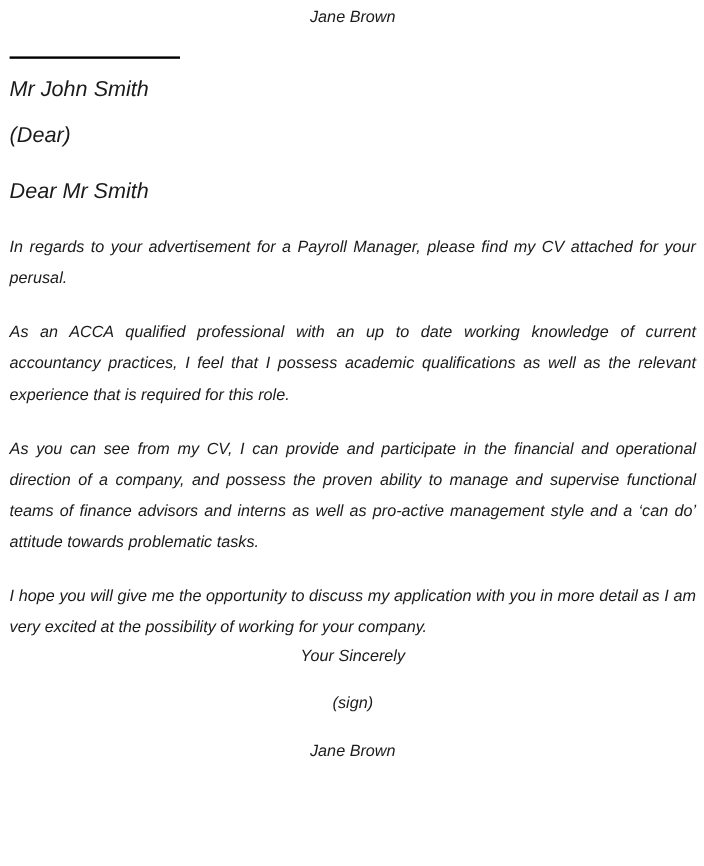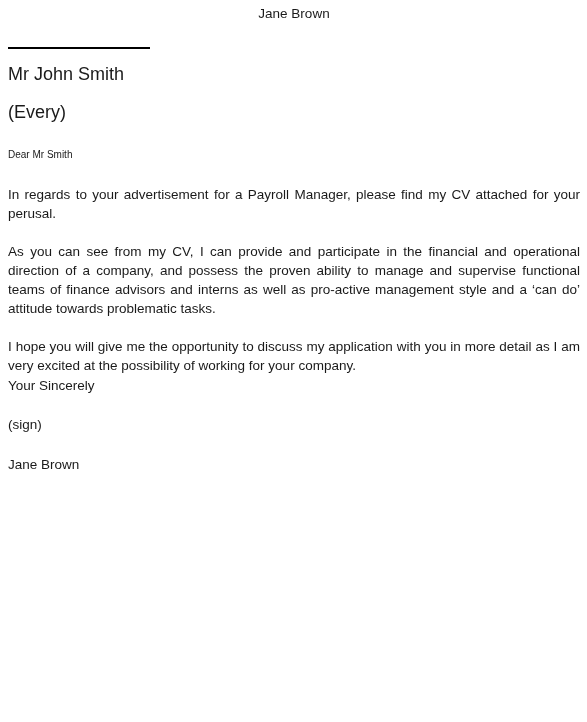--- a/index.html
+++ b/index.html
@@ -15,20 +15,21 @@
     color: #1a1a1a;
     -webkit-font-smoothing: antialiased;
   }
   .page {
     width: 587px;
     height: 722px;
     box-sizing: border-box;
     padding: 0 7px 0 8px;
     background: #ffffff;
     position: relative;
+    font-style: italic;
   }
   .letter-head {
     text-align: center;
     font-size: 13.5px;
     line-height: 1;
   }
   .head-line-1 {
     padding-top: 7px;
   }
   .head-line-2 {
@@ -47,40 +48,41 @@
   }
   .address-block {
     margin-top: 16px;
   }
   .addr-line {
     font-size: 18px;
     line-height: 1;
     margin: 0 0 20.5px 0;
   }
   .salutation {
-    font-size: 10px;
+    font-size: 18px;
     line-height: 1;
     margin: 0 0 0 0;
     padding-top: 8px;
   }
   .body-block {
     margin-top: 25px;
   }
   .para {
     font-size: 13.5px;
-    line-height: 19px;
+    line-height: 26px;
     text-align: justify;
     margin: 0 0 19px 0;
     hyphens: none;
   }
   .para:last-child {
     margin-bottom: 4px;
   }
   .closing-block {
     margin-top: 1px;
+    text-align: center;
   }
   .closing-line {
     font-size: 13.5px;
     line-height: 1;
     margin: 0 0 26px 0;
   }
   .closing-line:last-child {
     margin-bottom: 0;
   }
 </style>
@@ -92,27 +94,28 @@
   <div class="letter-head">
     <div class="head-line-1">Jane Brown</div>
   </div>
 
   <div class="rule-wrap">
     <hr class="rule">
   </div>
 
   <div class="address-block">
     <p class="addr-line">Mr John Smith</p>
-    <p class="addr-line">(Every)</p>
+    <p class="addr-line">(Dear)</p>
   </div>
 
   <p class="salutation">Dear Mr Smith</p>
 
   <div class="body-block">
     <p class="para">In regards to your advertisement for a Payroll Manager, please find my CV attached for your perusal.</p>
+    <p class="para">As an ACCA qualified professional with an up to date working knowledge of current accountancy practices, I feel that I possess academic qualifications as well as the relevant experience that is required for this role.</p>
     <p class="para">As you can see from my CV, I can provide and participate in the financial and operational direction of a company, and possess the proven ability to manage and supervise functional teams of finance advisors and interns as well as pro-active management style and a ‘can do’ attitude towards problematic tasks.</p>
     <p class="para">I hope you will give me the opportunity to discuss my application with you in more detail as I am very excited at the possibility of working for your company.</p>
   </div>
 
   <div class="closing-block">
     <p class="closing-line">Your Sincerely</p>
     <p class="closing-line">(sign)</p>
     <p class="closing-line">Jane Brown</p>
   </div>
 

